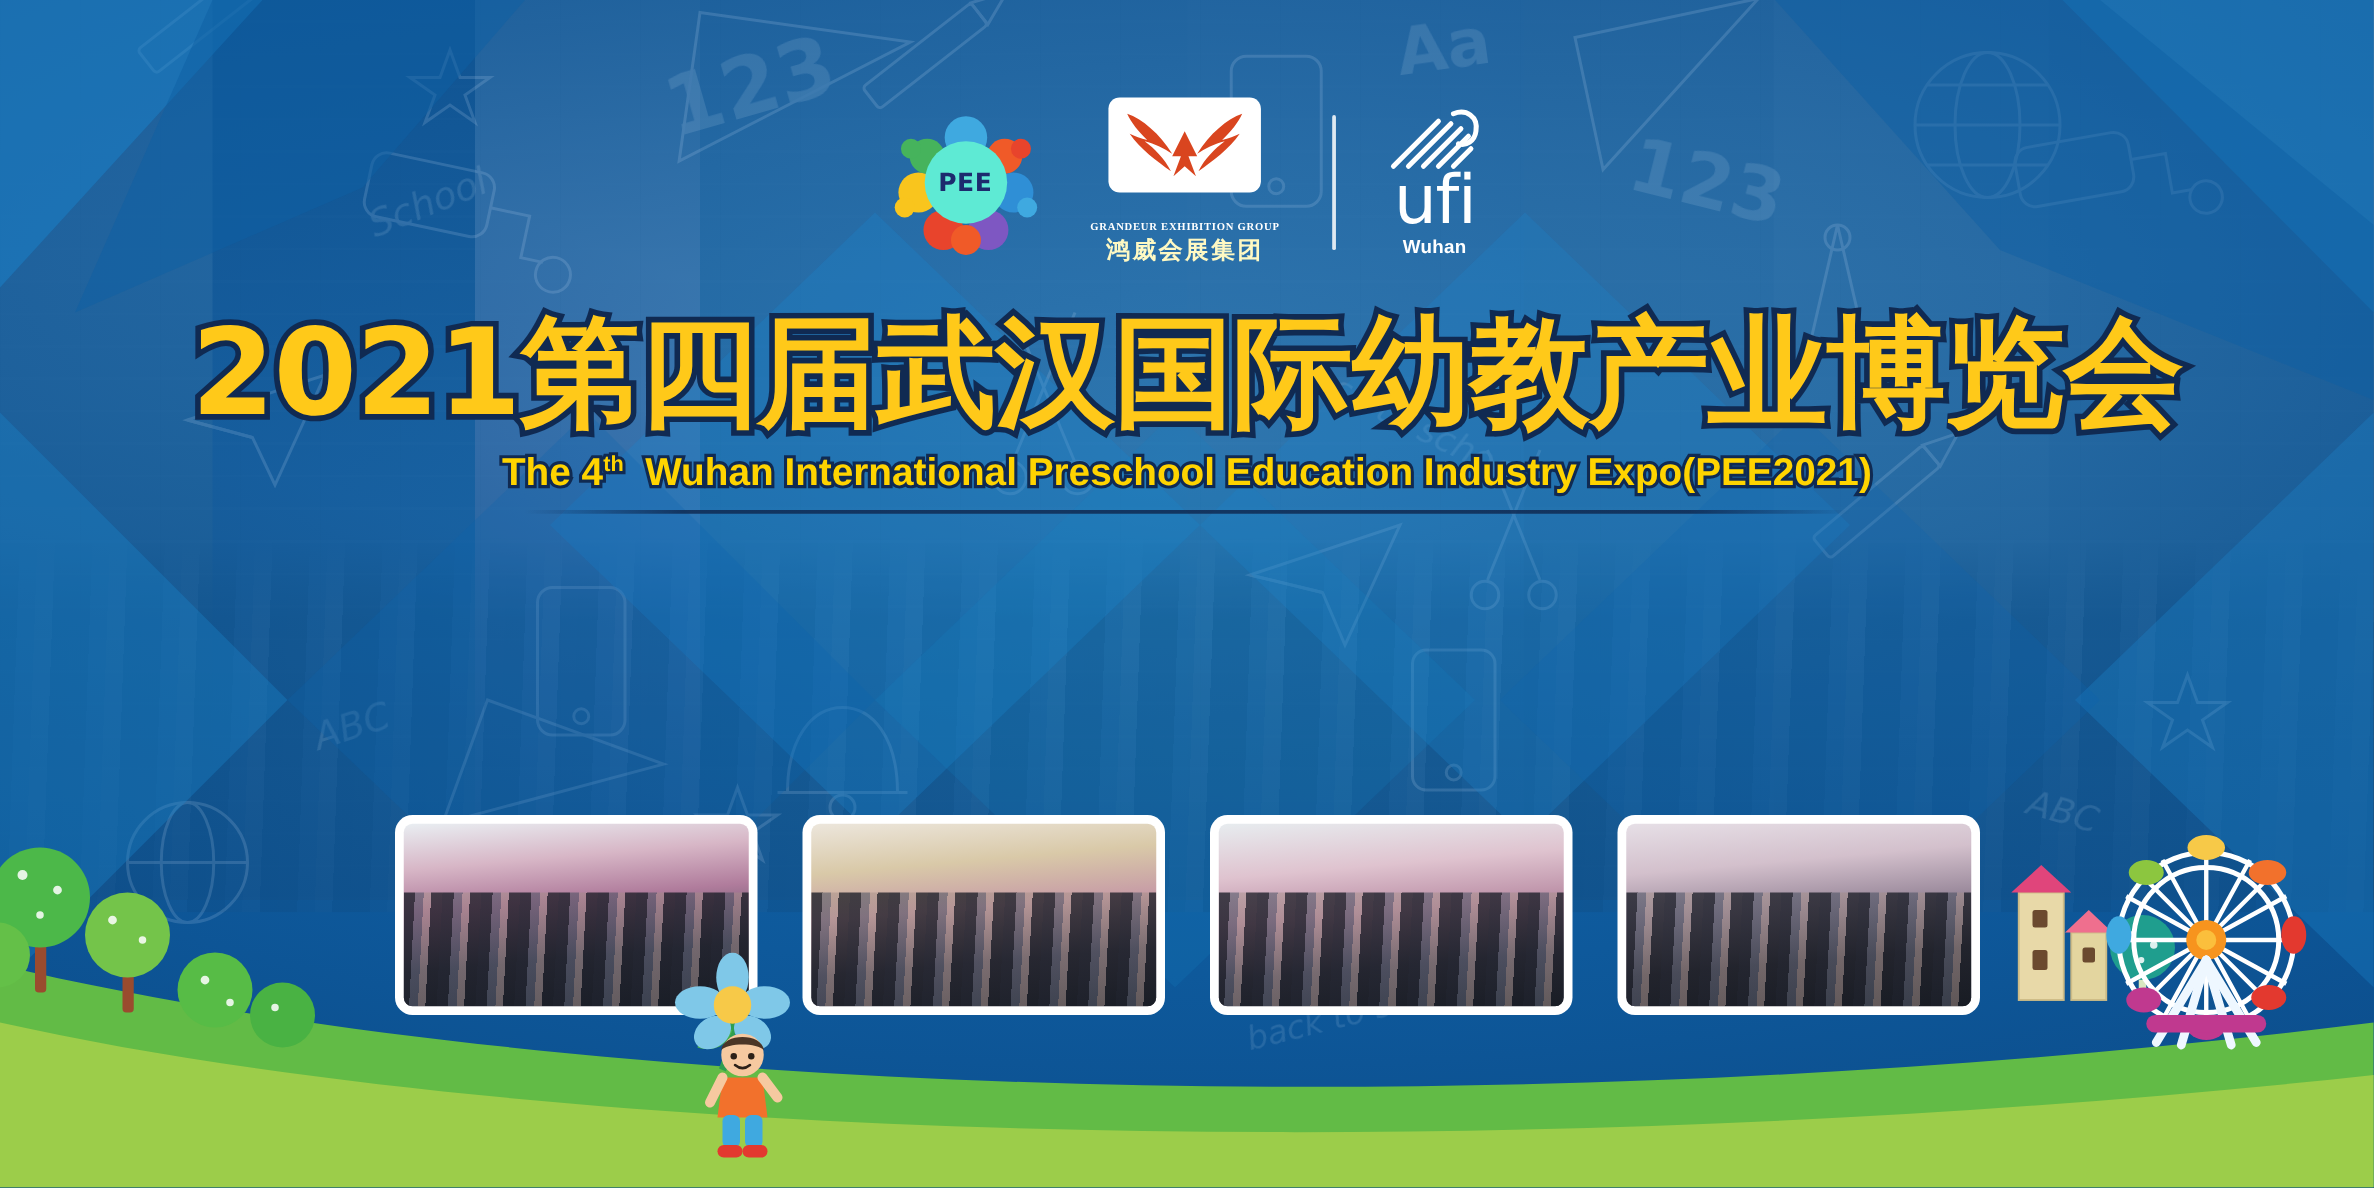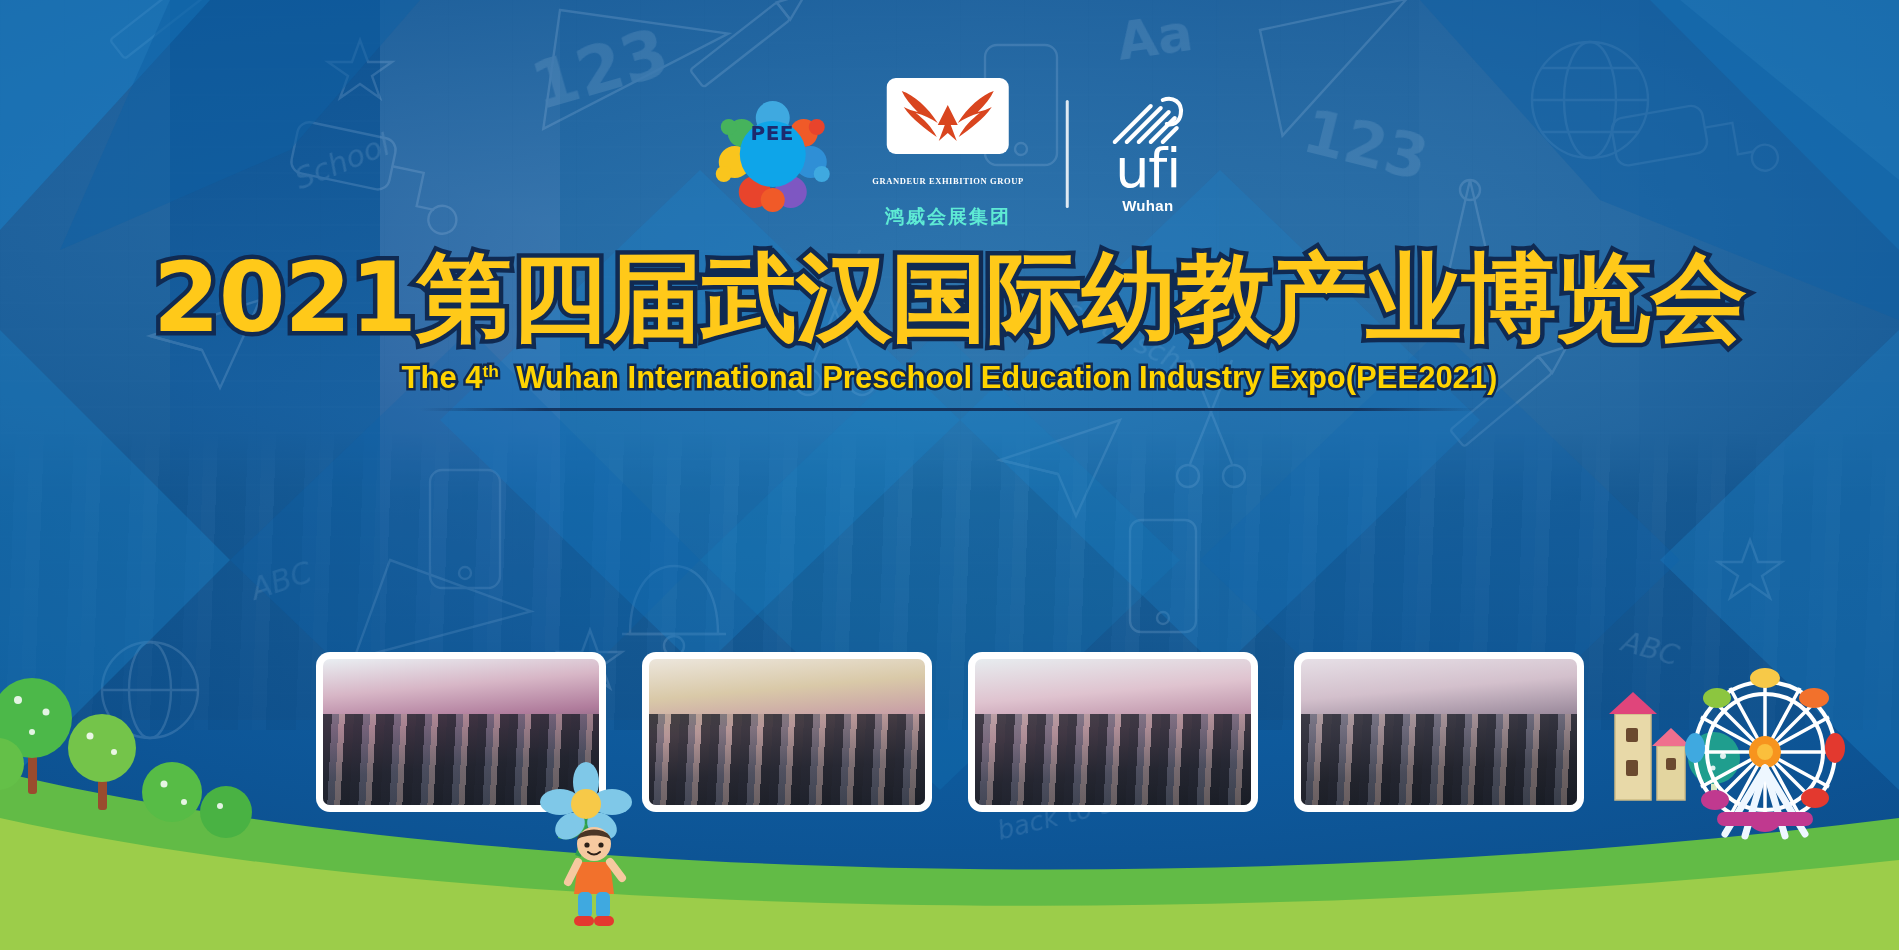--- a/index.html
+++ b/index.html
@@ -103,41 +103,41 @@
     display: flex;
     align-items: center;
     gap: 42px;
     z-index: 8;
   }
   .pee-logo { position: relative; width: 116px; height: 116px; }
   .pee-core {
     position: absolute; left: 50%; top: 50%;
     transform: translate(-50%,-50%);
     width: 66px; height: 66px; border-radius: 50%;
-    background: #0ea5e9;
-    display: flex; align-items: flex-start; justify-content: center;
+    background: #5eead4;
+    display: flex; align-items: center; justify-content: center;
     z-index: 3;
   }
   .pee-core span {
     color: #1d2b6e; font-size: 20px; font-weight: 700; letter-spacing: 0.5px;
     font-family: "DejaVu Sans", sans-serif;
   }
 
   .geg-block { display: flex; flex-direction: column; align-items: center; }
   .geg-card {
     width: 122px; height: 76px; border-radius: 9px; background: #fff;
     display: flex; align-items: center; justify-content: center;
   }
   .geg-en {
     margin-top: 22px; color: #ffffff; font-size: 8.5px; letter-spacing: 0.6px;
     font-family: "Liberation Serif", serif; font-weight: 700;
     text-transform: uppercase; white-space: nowrap;
   }
   .geg-cn {
-    margin-top: 18px; color: #5eead4; font-size: 19px; font-weight: 700;
+    margin-top: 1px; color: #fef9c3; font-size: 19px; font-weight: 700;
     letter-spacing: 2px; white-space: nowrap;
   }
   .divider-bar { width: 3px; height: 108px; background: rgba(255,255,255,0.85); border-radius: 2px; }
   .ufi-block { display: flex; flex-direction: column; align-items: center; }
   .ufi-word {
     color: #fff; font-size: 54px; font-weight: 400; line-height: 0.85;
     font-family: "DejaVu Sans", sans-serif; letter-spacing: -1px;
   }
   .ufi-member {
     color: #fff; font-size: 15px; font-weight: 700; margin-top: 6px; letter-spacing: 0.3px;

